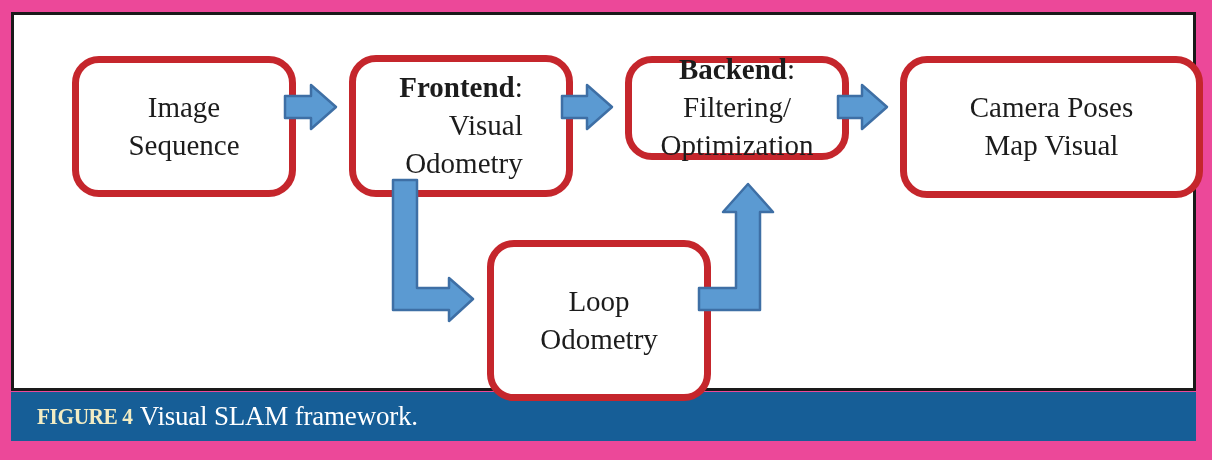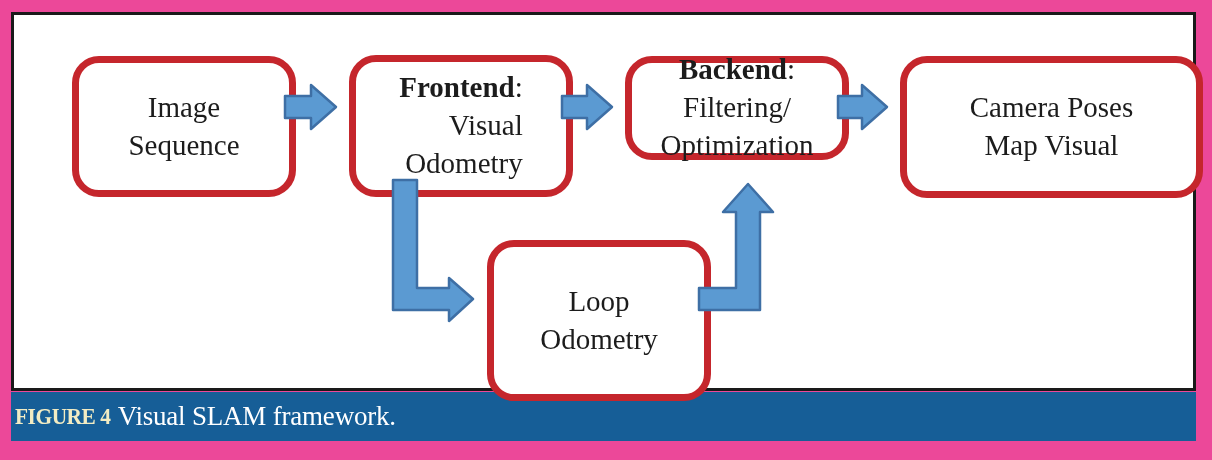--- a/index.html
+++ b/index.html
@@ -48,21 +48,21 @@
     stroke-linejoin: round;
   }
   #caption-bar {
     position: absolute;
     left: 11px; top: 392px;
     width: 1185px; height: 49px;
     background: var(--caption-blue, #165e97);
     display: flex;
     align-items: center;
     box-sizing: border-box;
-    padding-left: 4px;
+    padding-left: 26px;
   }
   #caption-label {
     color: var(--caption-cream, #f2ecc3);
     font-weight: bold;
     font-size: 23px;
     letter-spacing: -0.5px;
     transform: scaleX(0.93);
     transform-origin: left center;
     white-space: nowrap;
   }

